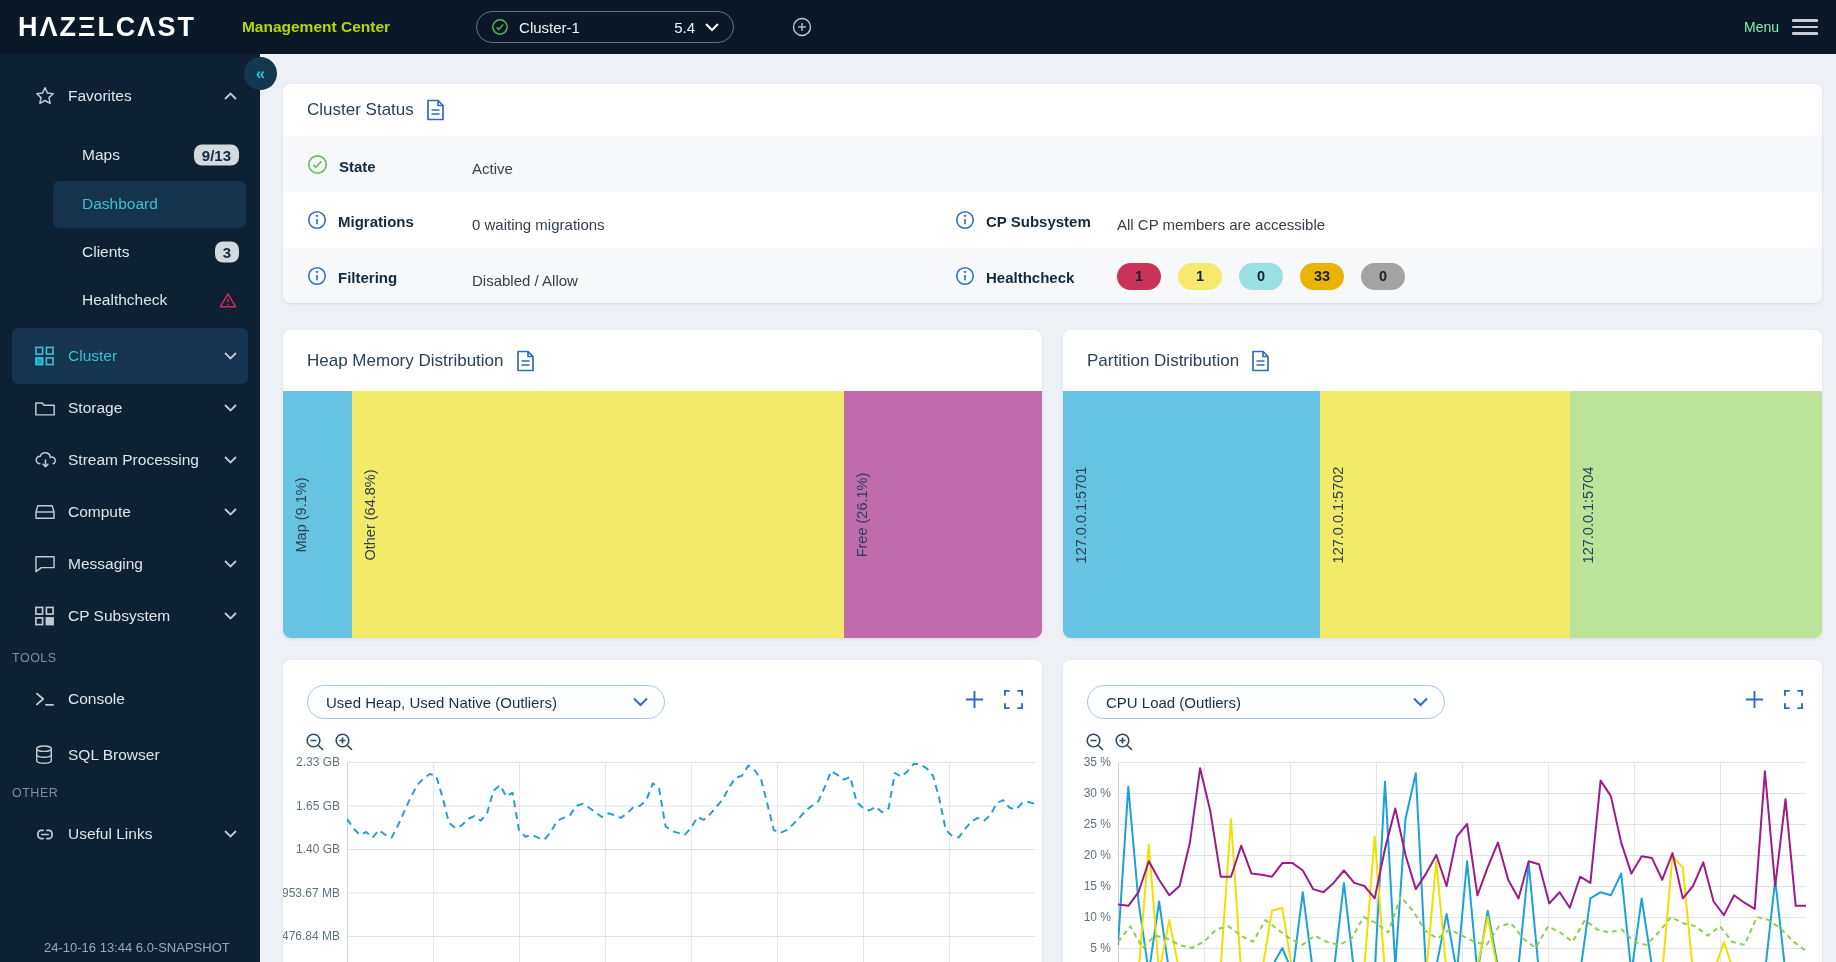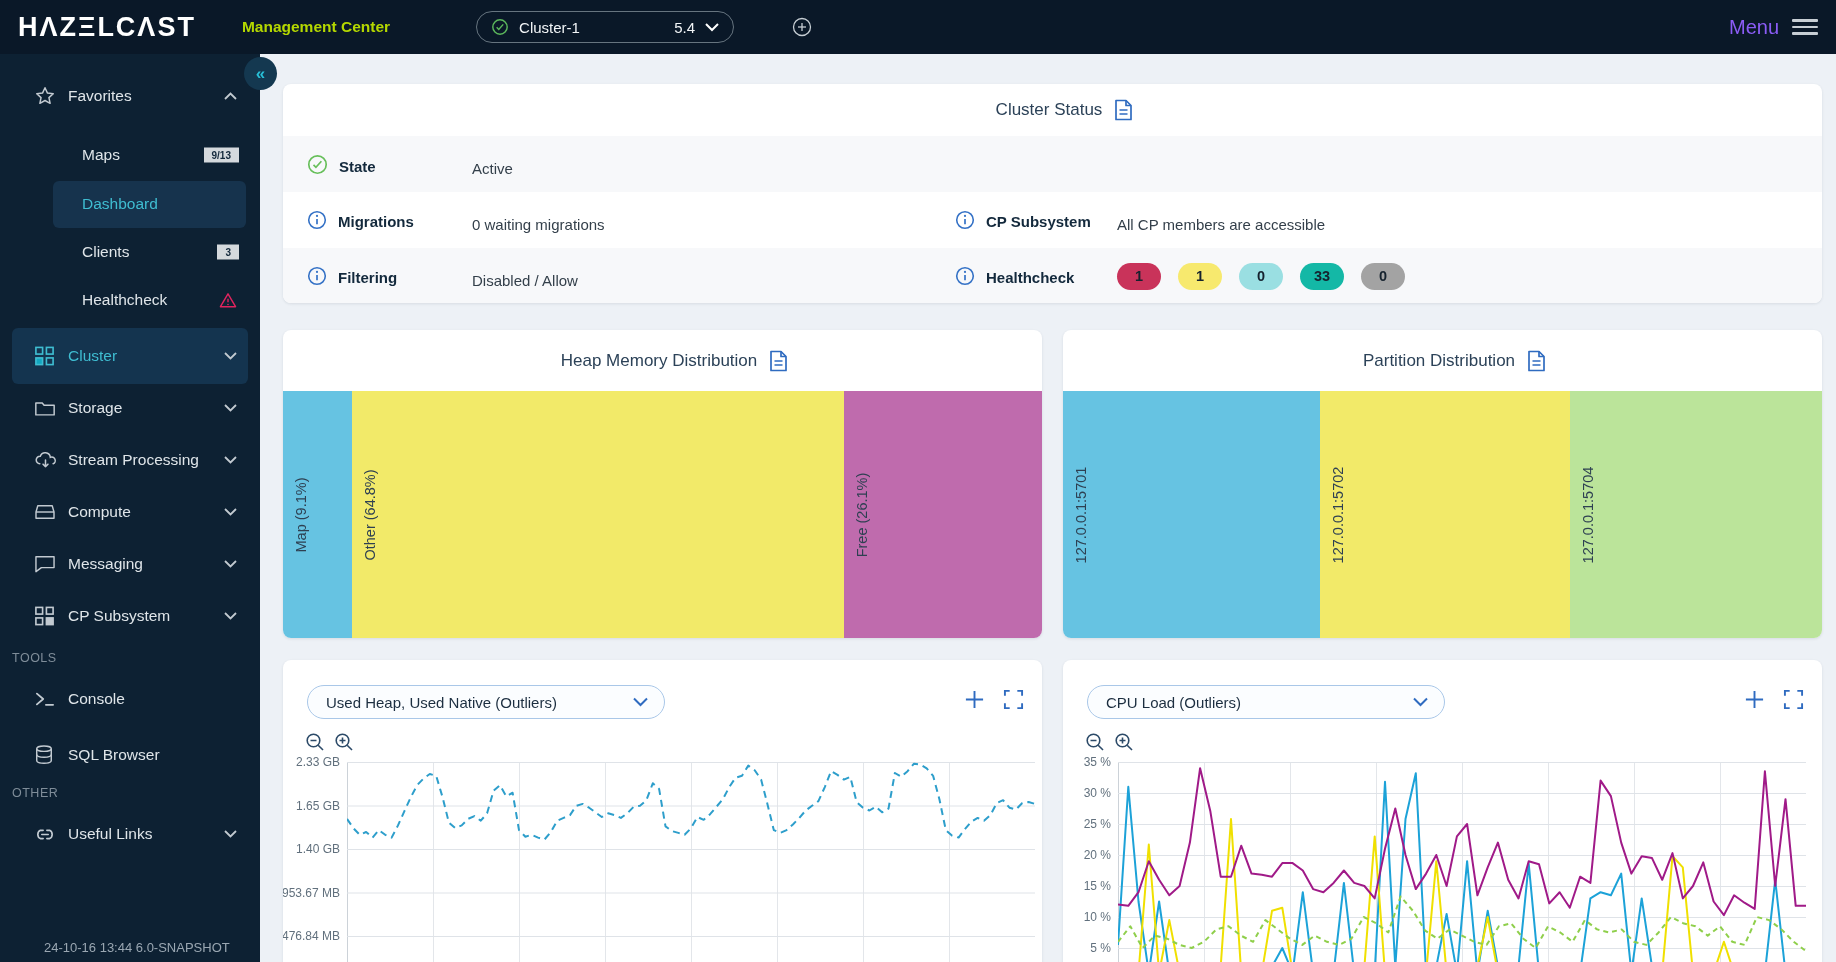--- a/index.html
+++ b/index.html
@@ -10,52 +10,52 @@
   .topbar { position:absolute; left:0; top:0; width:1836px; height:54px; background:#0a1828;
     display:flex; align-items:center; padding:0 18px; z-index:5; }
   .logo { color:#fff; font-size:27px; font-weight:bold; letter-spacing:2px; }
   .mc-label { margin-left:46px; color:#b5d800; font-weight:bold; font-size:15.5px; }
   .cluster-pill { margin-left:86px; width:258px; height:32px; border:1px solid #66747f;
     border-radius:16px; display:flex; align-items:center; gap:10px; padding:12px 14px;
     color:#f2f5f7; font-size:15px; cursor:pointer; }
   .cluster-pill .cname { flex:1; }
   .plus-circle { margin-left:58px; cursor:pointer; display:flex; }
   .top-right { margin-left:auto; display:flex; align-items:center; gap:13px; cursor:pointer; }
-  .menu-label { color:#8b5cf6; font-size:20px; }
+  .menu-label { color:#86efac; font-size:14px; }
   .burger { display:flex; flex-direction:column; gap:4px; }
   .burger span { width:26px; height:2.5px; background:#c7ced4; border-radius:1px; }
 
   
   .sidebar { position:absolute; left:0; top:54px; width:260px; bottom:0; background:#0d2133; z-index:2; }
   .srow { position:absolute; left:4px; right:0; height:48px; cursor:pointer; }
   .sicon { position:absolute; left:30px; top:50%; transform:translateY(-50%); display:flex; }
   .slabel { position:absolute; left:64px; top:50%; transform:translateY(-50%);
     font-size:15.5px; color:#dfe5e9; white-space:nowrap; }
   .slabel.sub { left:78px; }
   .slabel.teal { color:#3fbdd1; }
   .sright { position:absolute; right:23px; top:50%; transform:translateY(-50%); display:flex; }
   .sbadge { position:absolute; right:21px; top:50%; transform:translateY(-50%);
-    background:#d4d9dd; color:#13293c; font-size:10px; font-weight:bold;
-    border-radius:0; padding:2px 8px; }
+    background:#d4d9dd; color:#13293c; font-size:15px; font-weight:bold;
+    border-radius:8px; padding:2px 8px; }
   .sel-dash { position:absolute; left:53px; right:14px; top:127px; height:47px;
     background:#16334d; border-radius:6px; }
   .sel-cluster { position:absolute; left:12px; right:12px; top:274px; height:56px;
     background:#14344f; border-radius:6px; }
   .ssection { position:absolute; left:12px; color:#7f8d99; font-size:12.5px; letter-spacing:.5px; }
   .sversion { position:absolute; left:44px; top:886px; color:#9aa7b2; font-size:13px; }
 
   .collapse-btn { position:absolute; left:244px; top:57px; width:33px; height:33px; border-radius:50%;
     background:#143850; color:#28c0d8; display:flex; align-items:center; justify-content:center;
     font-size:17px; font-weight:bold; z-index:6; cursor:pointer; }
 
   
   .content { position:absolute; left:260px; top:54px; right:0; bottom:0; background:#edf1f6;
     padding:30px 14px 0 23px; overflow:hidden; }
   .card { background:#fff; border-radius:8px; box-shadow:0 1px 3px rgba(20,40,60,.10); }
-  .card-head { display:flex; align-items:center; gap:12px; padding-left:24px;justify-content:center; }
+  .card-head { display:flex; align-items:center; gap:12px; padding-left:24px; }
   .card-title { font-size:17px; color:#2c4258; }
 
   
   .status-card { width:1539px; height:219px; overflow:hidden; }
   .status-card .card-head { height:52px; }
   .status-row { height:56px; display:grid; grid-template-columns:165px 483px 162px 1fr;
     align-items:center; padding-left:24px; }
   .status-row.alt { background:#f7f8fa; }
   .cell-label { display:flex; align-items:flex-end; gap:11px; font-size:15px; font-weight:bold; color:#13293c; }
   .cell-value { font-size:15px; color:#333f4a;margin-top:8px; }
@@ -377,21 +377,21 @@
               <line x1="10" y1="9" x2="10" y2="14.2" stroke="#3572c6" stroke-width="1.7"></line>
               <circle cx="10" cy="5.9" r="1.1" fill="#3572c6"></circle>
             </svg>
         </span>
         <span>Healthcheck</span>
       </span>
       <span class="badges">
           <span class="hbadge" style="background: rgb(201, 51, 90);">1</span>
           <span class="hbadge" style="background: rgb(247, 233, 110);">1</span>
           <span class="hbadge" style="background: rgb(154, 223, 226);">0</span>
-          <span class="hbadge" style="background: #14b8a6;">33</span>
+          <span class="hbadge" style="background: #eab308;">33</span>
           <span class="hbadge" style="background: rgb(163, 163, 163);">0</span>
         </span>
     </div>
   </div>
 
   <div class="dist-row">
     <div class="card dist-card">
       <div class="card-head">
         <span class="card-title">Heap Memory Distribution</span>
         <span style="display:flex;cursor:pointer">

